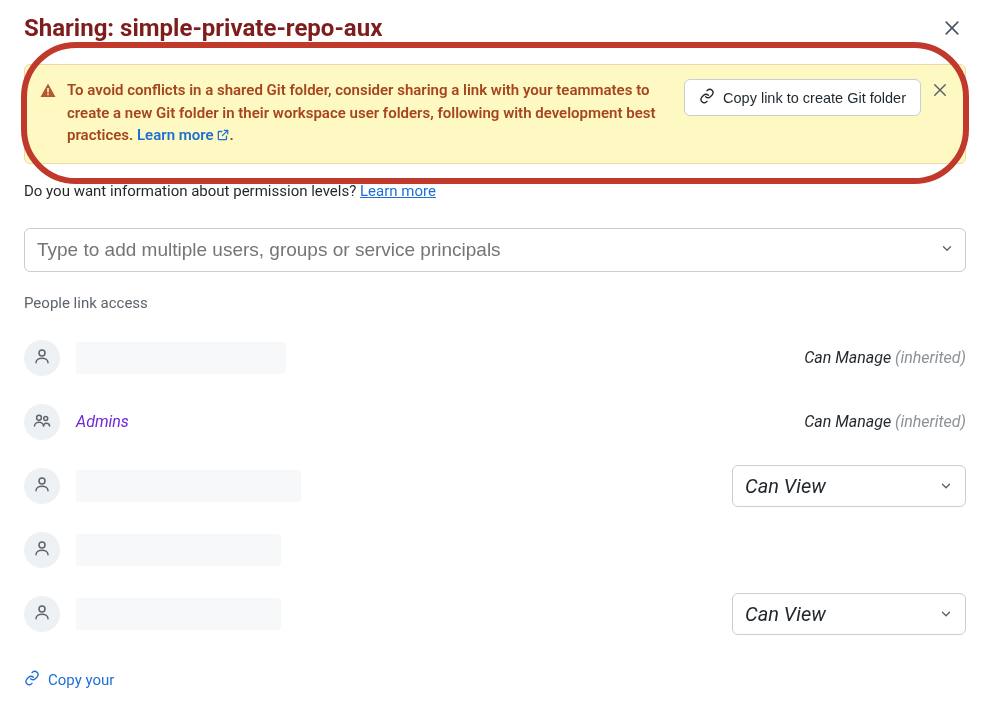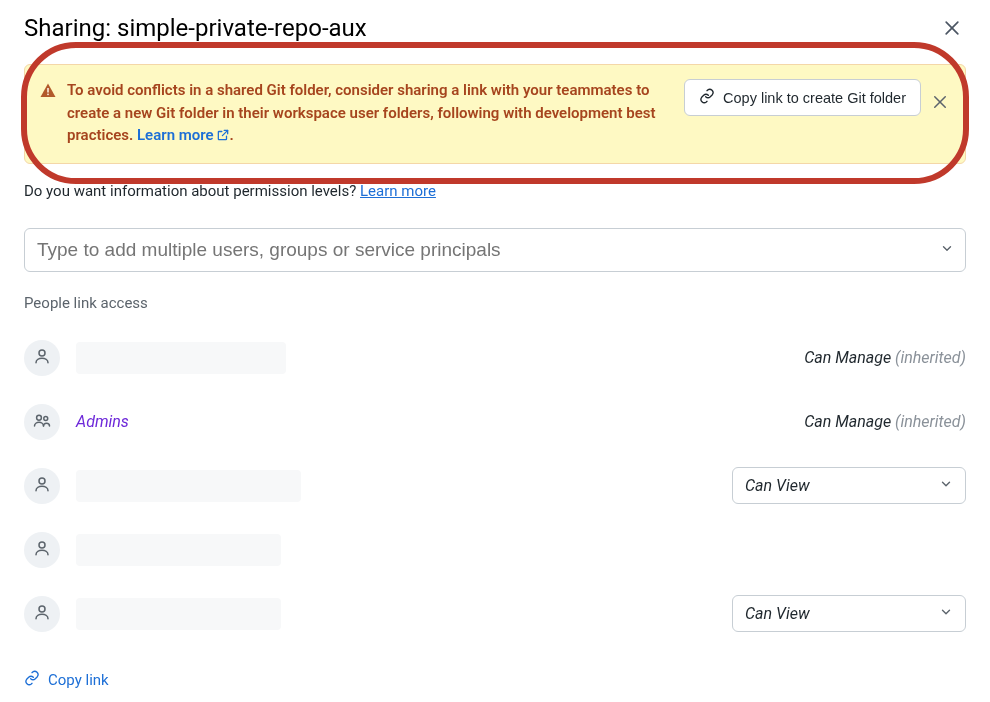--- a/index.html
+++ b/index.html
@@ -16,22 +16,22 @@
     position: relative;
   }
   .dialog-header {
     display: flex;
     align-items: center;
     justify-content: space-between;
     margin-bottom: 22px;
   }
   .dialog-title {
     font-size: 24px;
-    font-weight: 400;
-    color: #000000;
+    font-weight: 700;
+    color: #7f1d1d;
   }
   .close-btn-top {
     background: none;
     border: none;
     padding: 4px;
     cursor: pointer;
     color: #4b5563;
   }
   .close-btn-top svg { width: 20px; height: 20px; display: block; }
 
@@ -78,21 +78,21 @@
   }
   .ext-icon {
     display: inline-block;
     vertical-align: -2px;
     margin-left: 2px;
   }
   .ext-icon svg { width: 14px; height: 14px; }
   .alert-action {
     flex: 0 0 auto;
     display: flex;
-    align-items: flex-end;
+    align-items: flex-start;
     gap: 8px;
   }
   .copy-create-btn {
     background: #fff;
     border: 1px solid #c7ced4;
     border-radius: 6px;
     padding: 8px 14px;
     font-size: 14.5px;
     color: #1f272d;
     display: inline-flex;
@@ -175,21 +175,21 @@
   .perm-static .inherited { color: #8a9199; }
 
   .perm-select {
     min-width: 234px;
     border: 1px solid #c7ced4;
     border-radius: 6px;
     padding: 8px 12px;
     display: flex;
     align-items: center;
     justify-content: space-between;
-    font-size: 16px;
+    font-size: 20px;
     color: #1f272d;
     cursor: pointer;
     background: #fff;
   }
   .perm-select svg { width: 14px; height: 14px; color: #5c646c; }
 
   .footer-link {
     margin-top: 24px;
     display: inline-flex;
     align-items: center;
@@ -371,16 +371,16 @@
 
   </div>
 
   <a class="footer-link">
     <span>
       <svg viewBox="0 0 24 24" fill="none" stroke="currentColor" stroke-width="2" stroke-linecap="round" stroke-linejoin="round">
           <path d="M10 13a5 5 0 0 0 7 0l3-3a5 5 0 0 0-7-7l-1 1"></path>
           <path d="M14 11a5 5 0 0 0-7 0l-3 3a5 5 0 0 0 7 7l1-1"></path>
         </svg>
     </span>
-    <span>Copy link</span>
+    <span>Copy your</span>
   </a>
 
 </div>
 
 </body></html>

